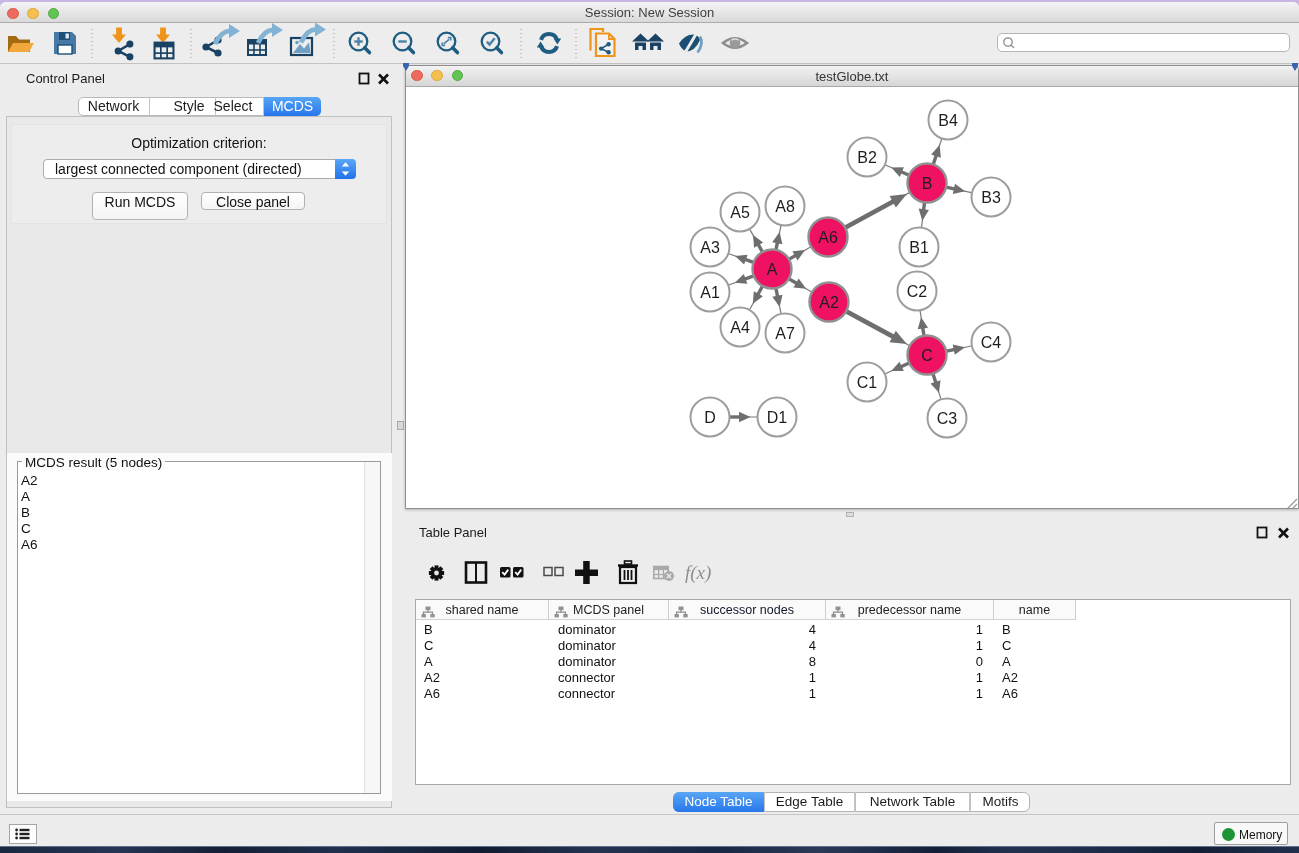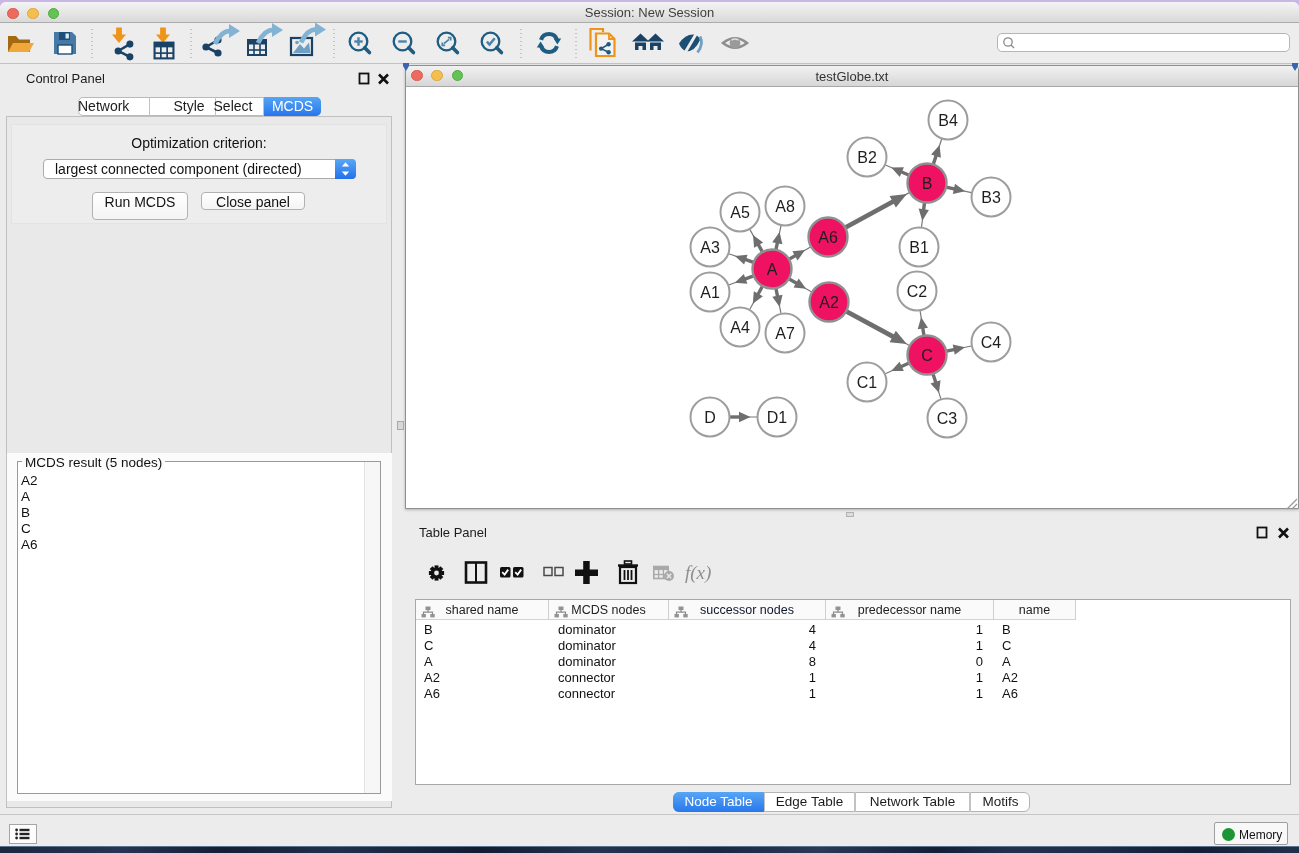--- a/index.html
+++ b/index.html
@@ -106,21 +106,21 @@
 <svg class="abs" style="left:1002px;top:34px" width="14" height="14">
       <circle cx="6" cy="6" r="4.2" fill="none" stroke="#8a8a8a" stroke-width="1.3"></circle>
       <line x1="9" y1="9" x2="12" y2="12" stroke="#8a8a8a" stroke-width="1.3"></line>
     </svg>
 <div class="abs" style="left:26px;top:69px;font-size:13px;color:#1c1c1c">Control Panel</div>
 <svg class="abs" style="left:358px;top:70px" width="34" height="14">
       <rect x="1.5" y="1.5" width="9" height="10" fill="none" stroke="#111" stroke-width="1.8"></rect>
       <path d="M 21 2.5 L 30 11.5 M 30 2.5 L 21 11.5" stroke="#111" stroke-width="2.6"></path>
     </svg>
 <div class="abs" style="left:78px;top:95px;width:243px;height:19px;background:#fff;border:1px solid #b9b9b9;border-radius:5px;"></div>
-<div class="abs" style="left:78px;top:95px;width:72px;height:19px;border-right:1px solid #c2c2c2;text-align:left;line-height:19px;font-size:14px;color:#1c1c1c">Network</div>
+<div class="abs" style="left:78px;top:95px;width:72px;height:19px;border-right:1px solid #c2c2c2;text-align:center;line-height:19px;font-size:14px;color:#1c1c1c">Network</div>
 <div class="abs" style="left:163px;top:95px;width:53px;height:19px;border-right:1px solid #c2c2c2;text-align:center;line-height:19px;font-size:14px;color:#1c1c1c">Style</div>
 <div class="abs" style="left:203px;top:95px;width:61px;height:19px;border-right:1px solid #c2c2c2;text-align:center;line-height:19px;font-size:14px;color:#1c1c1c">Select</div>
 <div class="abs" style="left:264px;top:95px;width:57px;height:19px;background:linear-gradient(#57a5f4,#2676ec);border-radius:0 5px 5px 0;text-align:center;line-height:19px;font-size:14px;color:#fff">MCDS</div>
 <div class="abs" style="left:6px;top:114px;width:386px;height:692px;border:1px solid #c0c0c0;background:#e9e9e9"></div>
 <div class="abs" style="left:11px;top:122px;width:376px;height:100px;border:1px solid #e3e3e3;background:#ededed"></div>
 <div class="abs" style="left:11px;top:133px;width:376px;text-align:center;font-size:14px;color:#121212">Optimization criterion:</div>
 <div class="abs" style="left:43px;top:157px;width:312px;height:20px;background:#fff;border:1px solid #ababab;border-radius:4px"></div>
 <div class="abs" style="left:55px;top:157px;height:20px;line-height:20px;font-size:14px;color:#121212">largest connected component (directed)</div>
 <div class="abs" style="left:335px;top:157px;width:21px;height:20px;background:linear-gradient(#5aa7f5,#2271eb);border-radius:0 4px 4px 0"></div>
 <svg class="abs" style="left:335px;top:157px" width="21" height="20">
@@ -295,21 +295,21 @@
 </svg>
 <div class="abs" style="left:415px;top:597px;width:876px;height:186px;background:#fff;border:1px solid #a8a8a8"></div>
 <div class="abs" style="left:416px;top:598px;width:660px;height:20px;background:#fafafa;border-bottom:1px solid #d2d2d2"></div>
 <div class="abs" style="left:416px;top:598px;width:133px;height:20px;border-right:1px solid #cfcfcf;font-size:12.5px;color:#222;text-align:center;line-height:20px">shared name</div>
 <div class="abs" style="left:421px;top:601px"><svg width="14" height="12" viewBox="0 0 14 12" style="vertical-align:-1px">
         <rect x="4.5" y="0.5" width="5" height="3.6" fill="#929292"></rect>
         <path d="M 7 4 L 7 6.2 M 2.5 8.5 L 2.5 6.2 L 11.5 6.2 L 11.5 8.5" stroke="#8a8a8a" stroke-width="1.2" fill="none"></path>
         <rect x="0.5" y="8" width="4.4" height="3.4" fill="#929292"></rect>
         <rect x="9.3" y="8" width="4.4" height="3.4" fill="#929292"></rect>
       </svg></div>
-<div class="abs" style="left:549px;top:598px;width:120px;height:20px;border-right:1px solid #cfcfcf;font-size:12.5px;color:#222;text-align:center;line-height:20px">MCDS nodes</div>
+<div class="abs" style="left:549px;top:598px;width:120px;height:20px;border-right:1px solid #cfcfcf;font-size:12.5px;color:#222;text-align:center;line-height:20px">MCDS panel</div>
 <div class="abs" style="left:554px;top:601px"><svg width="14" height="12" viewBox="0 0 14 12" style="vertical-align:-1px">
         <rect x="4.5" y="0.5" width="5" height="3.6" fill="#929292"></rect>
         <path d="M 7 4 L 7 6.2 M 2.5 8.5 L 2.5 6.2 L 11.5 6.2 L 11.5 8.5" stroke="#8a8a8a" stroke-width="1.2" fill="none"></path>
         <rect x="0.5" y="8" width="4.4" height="3.4" fill="#929292"></rect>
         <rect x="9.3" y="8" width="4.4" height="3.4" fill="#929292"></rect>
       </svg></div>
 <div class="abs" style="left:669px;top:598px;width:157px;height:20px;border-right:1px solid #cfcfcf;font-size:12.5px;color:#0f172a;text-align:center;line-height:20px">successor nodes</div>
 <div class="abs" style="left:674px;top:601px"><svg width="14" height="12" viewBox="0 0 14 12" style="vertical-align:-1px">
         <rect x="4.5" y="0.5" width="5" height="3.6" fill="#929292"></rect>
         <path d="M 7 4 L 7 6.2 M 2.5 8.5 L 2.5 6.2 L 11.5 6.2 L 11.5 8.5" stroke="#8a8a8a" stroke-width="1.2" fill="none"></path>

